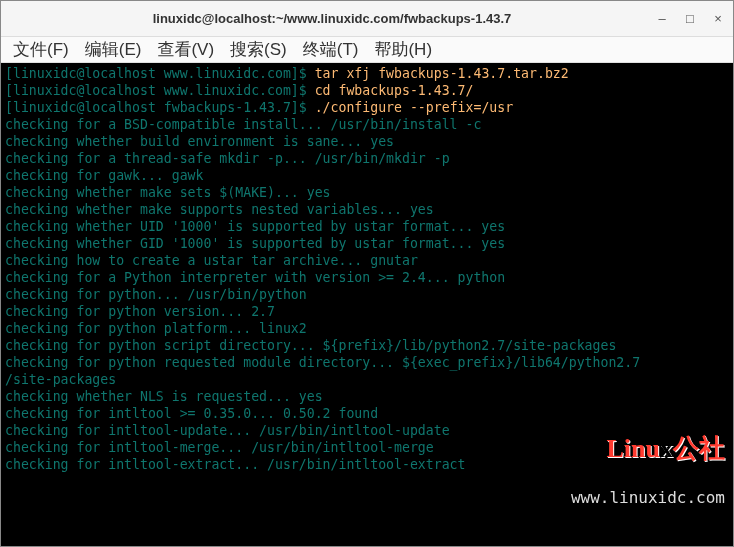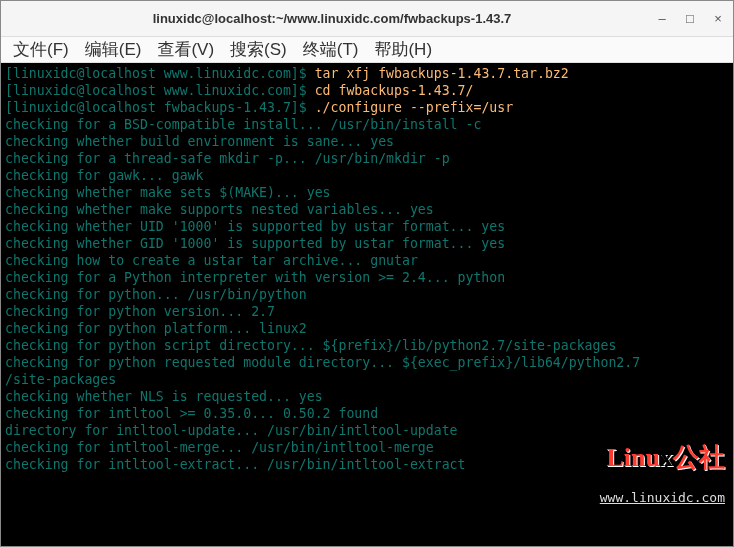--- a/index.html
+++ b/index.html
@@ -10,21 +10,21 @@
   .win-controls { display: flex; gap: 14px; }
   .win-btn { width: 14px; height: 14px; display: flex; align-items: center; justify-content: center; font-size: 13px; color: #555; cursor: pointer; }
   .menubar { height: 26px; background: #fafafa; border-bottom: 1px solid #e0e0e0; display: flex; align-items: center; padding: 0 4px; font-size: 17px; color: #333; }
   .menu-item { padding: 2px 8px; cursor: pointer; }
   .terminal { flex: 1; background: #000; font-family: "DejaVu Sans Mono","Courier New",monospace; font-size: 13.2px; line-height: 17px; padding: 2px 4px; white-space: pre; overflow: hidden; letter-spacing: 0px; position: relative; }
   .g { color: #0f766e; }
   .w { color: #fdba74; }
   .brand { position: absolute; right: 8px; bottom: 6px; text-align: right; pointer-events: none; }
   .brand-name { font-family: Georgia, serif; font-weight: bold; font-size: 26px; color: #ff3b30; line-height: 1; text-shadow: 1px 1px 0 #fff; }
   .brand-name .k { color: #000; }
-  .brand-sub { font-size: 13px; color: #ddd; margin-top: 1px; text-decoration: underline; }
+  .brand-sub { font-size: 16px; color: #ddd; margin-top: 10px; }
   .penguin { display: inline-block; width: 24px; height: 28px; vertical-align: bottom; margin-right: 4px; }
 </style>
 </head>
 <body>
 
 <div class="window">
 
   <div class="titlebar">
     <div class="title-text">linuxidc@localhost:~/www.linuxidc.com/fwbackups-1.43.7</div>
     <div class="win-controls">
@@ -57,21 +57,21 @@
 <span class="g">checking how to create a ustar tar archive... gnutar</span>
 <span class="g">checking for a Python interpreter with version &gt;= 2.4... python</span>
 <span class="g">checking for python... /usr/bin/python</span>
 <span class="g">checking for python version... 2.7</span>
 <span class="g">checking for python platform... linux2</span>
 <span class="g">checking for python script directory... ${prefix}/lib/python2.7/site-packages</span>
 <span class="g">checking for python requested module directory... ${exec_prefix}/lib64/python2.7</span>
 <span class="g">/site-packages</span>
 <span class="g">checking whether NLS is requested... yes</span>
 <span class="g">checking for intltool &gt;= 0.35.0... 0.50.2 found</span>
-<span class="g">directory for intltool-update... /usr/bin/intltool-update</span>
+<span class="g">checking for intltool-update... /usr/bin/intltool-update</span>
 <span class="g">checking for intltool-merge... /usr/bin/intltool-merge</span>
 <span class="g">checking for intltool-extract... /usr/bin/intltool-extract</span>
     <div class="brand">
       <span class="penguin">
         
       </span>
       <span class="brand-name"><span>Linu</span><span class="k">x</span><span>公社</span></span>
       <div class="brand-sub">www.linuxidc.com</div>
     </div>
   </div>

